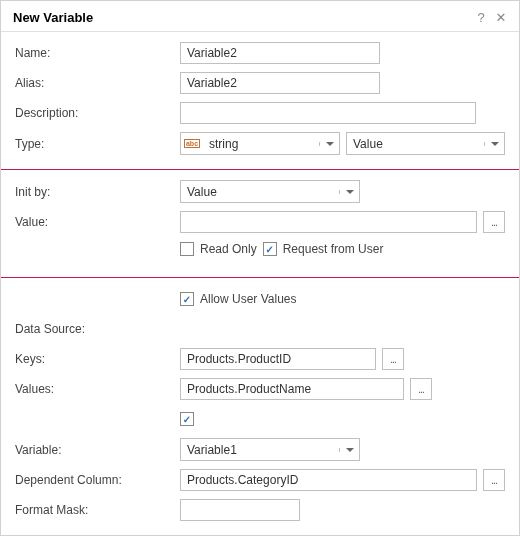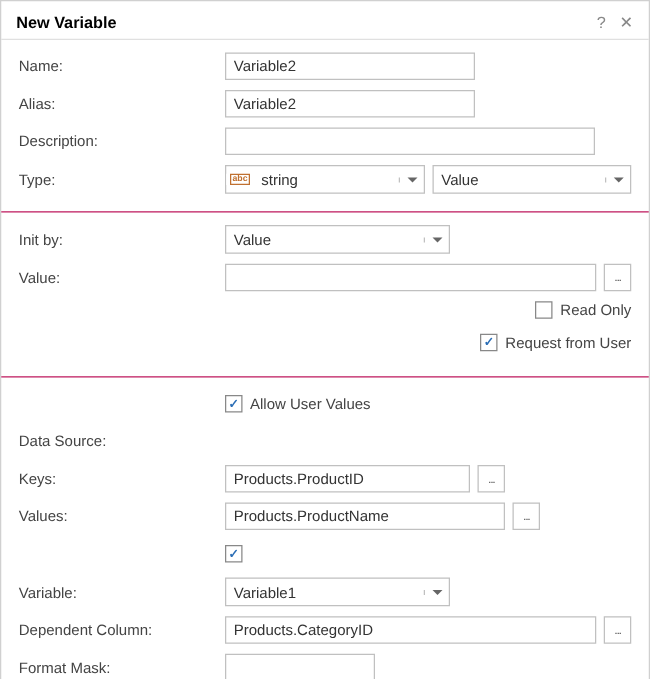--- a/index.html
+++ b/index.html
@@ -91,21 +91,21 @@
       </div>
       <div class="row">
         <div class="label">Value:</div>
         <div class="field">
           <input class="textbox" style="flex: 1 1 0%;" value="">
           <div class="tri-btn">...</div>
         </div>
       </div>
       <div class="row">
         <div class="spacer-col"></div>
-        <div class="field" style="flex-direction:column; align-items:flex-end;">
+        <div class="field" style="flex-direction:row; align-items:center;">
           <div class="checkbox-row">
             <div class="checkbox"></div>
             <span class="check-label">Read Only</span>
           </div>
           <div class="checkbox-row">
             <div class="checkbox checked"></div>
             <span class="check-label">Request from User</span>
           </div>
         </div>
       </div>

